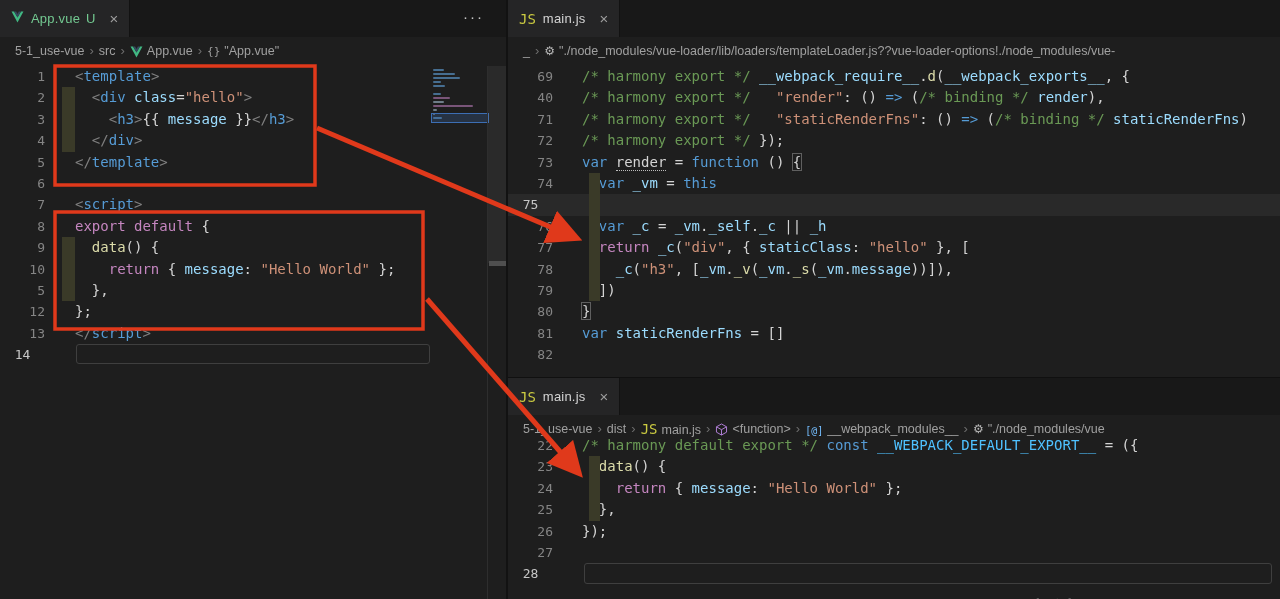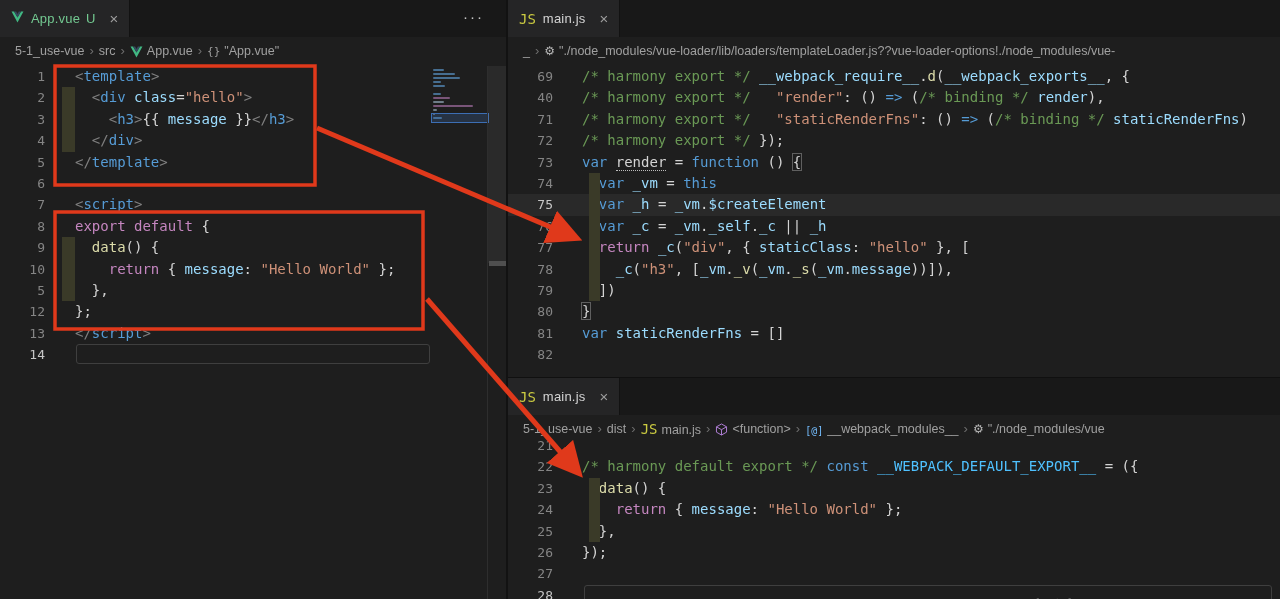--- a/index.html
+++ b/index.html
@@ -29,21 +29,21 @@
   .bracesym{color:#9d9d9d;font-size:11px;font-family:"DejaVu Sans Mono",monospace;}
   .fieldsym{color:#75beff;font-size:10px;font-family:"DejaVu Sans Mono",monospace;}
   .wrenchsym{color:#b6b6b6;font-size:12px;}
 
   
   .code{position:absolute;top:66px;left:0;right:0;}
   #eg-br .code{top:57px;}
   .row{position:relative;display:flex;height:21.4px;line-height:21.4px;
        font-family:"DejaVu Sans Mono",monospace;font-size:14px;}
   .gut{width:45px;text-align:right;color:#858585;font-size:13px;flex:none;}
-  .gut.on{color:#c6c6c6;}
+  .gut.on{color:#c6c6c6;text-align:center;}
   .lt{white-space:pre;padding-left:30px;}
   #eg-tr .lt,#eg-br .lt{padding-left:29px;}
   .hl-line{background:rgba(255,255,255,.05);}
   .cursor-line::after{content:'';position:absolute;top:0;bottom:1px;border:1px solid #3f3f3f;border-radius:3px;}
   #eg-left .cursor-line::after{left:76px;width:352px;}
   #eg-br .cursor-line::after{left:76px;right:8px;}
   .gm::before{content:'';position:absolute;top:0;bottom:0;}
   #eg-left .gm::before{left:62px;width:13px;background:#3a3a28;}
   #eg-tr .gm::before,#eg-br .gm::before{left:81px;width:11px;background:#3a3a28;}
 
@@ -233,21 +233,20 @@
         <div class="row">
           <span class="gut">73</span>
           <span class="lt"><span class="k">var</span><span class="w"> </span><span class="wu">render</span><span class="w"> = </span><span class="k">function</span><span class="w"> () </span><span class="bm">{</span></span>
         </div>
         <div class="row gm">
           <span class="gut">74</span>
           <span class="lt"><span class="w">  </span><span class="k">var</span><span class="w"> </span><span class="v">_vm</span><span class="w"> = </span><span class="k">this</span></span>
         </div>
         <div class="row hl-line gm">
           <span class="gut on">75</span>
-          <span class="lt"><span class="w">  </span><span class="k">var</span><span class="w"> </span><span class="v">_h</span><span class="w"> = </span><span class="v">_vm</span><span class="w">.</span><span class="v">$createElement</span></span>
         </div>
         <div class="row gm">
           <span class="gut">76</span>
           <span class="lt"><span class="w">  </span><span class="k">var</span><span class="w"> </span><span class="v">_c</span><span class="w"> = </span><span class="v">_vm</span><span class="w">.</span><span class="v">_self</span><span class="w">.</span><span class="v">_c</span><span class="w"> || </span><span class="v">_h</span></span>
         </div>
         <div class="row gm">
           <span class="gut">77</span>
           <span class="lt"><span class="w">  </span><span class="kp">return</span><span class="w"> </span><span class="v">_c</span><span class="w">(</span><span class="s">"div"</span><span class="w">, { </span><span class="v">staticClass</span><span class="w">: </span><span class="s">"hello"</span><span class="w"> }, [</span></span>
         </div>
         <div class="row gm">
@@ -308,24 +307,20 @@
           <span class="fieldsym">[@]</span>
           <span>__webpack_modules__</span>
         </span>
         <span class="sep">›</span>
         <span class="bc-item">
           <span class="wrenchsym">⚙</span>
           <span>"./node_modules/vue</span>
         </span>
       </div>
     <div class="code">
-        <div class="row">
-          <span class="gut">21</span>
-          <span class="lt"></span>
-        </div>
         <div class="row">
           <span class="gut">22</span>
           <span class="lt"><span class="c">/* harmony default export */</span><span class="w"> </span><span class="k">const</span><span class="w"> </span><span class="cb">__WEBPACK_DEFAULT_EXPORT__</span><span class="w"> = ({</span></span>
         </div>
         <div class="row gm">
           <span class="gut">23</span>
           <span class="lt"><span class="w">  </span><span class="f">data</span><span class="w">() {</span></span>
         </div>
         <div class="row gm">
           <span class="gut">24</span>

